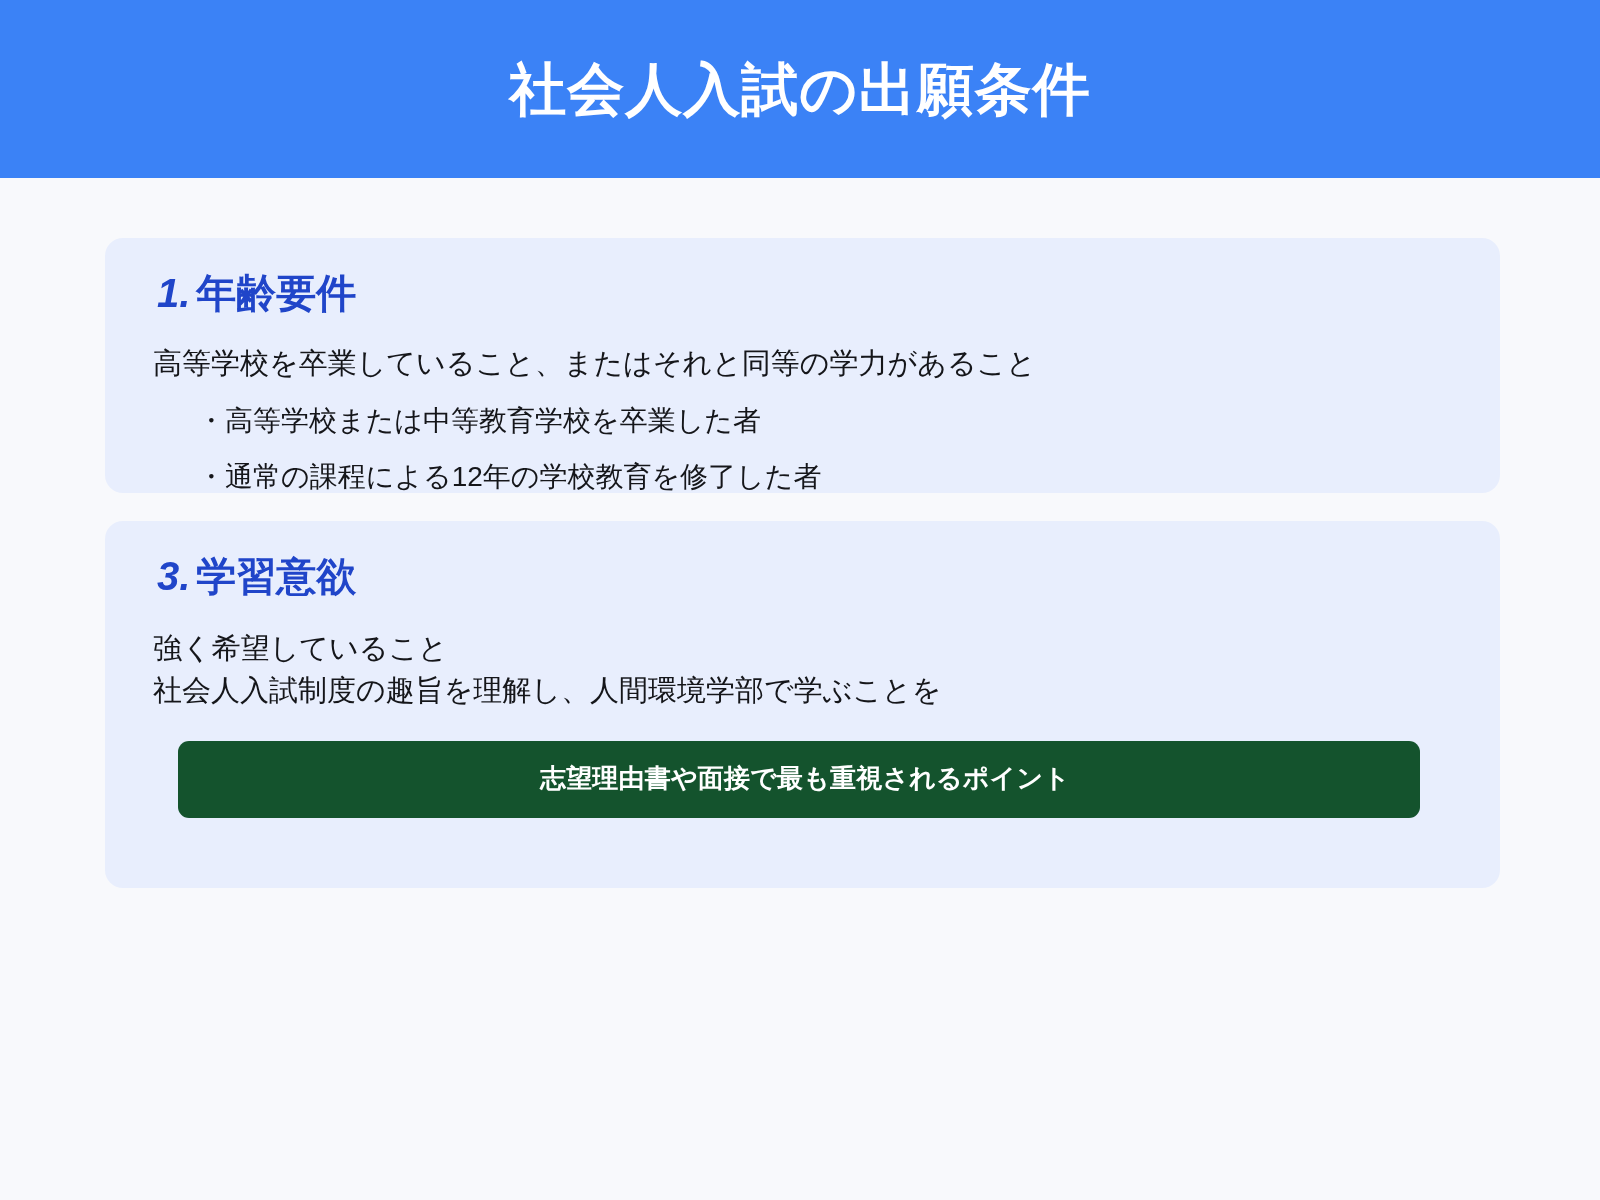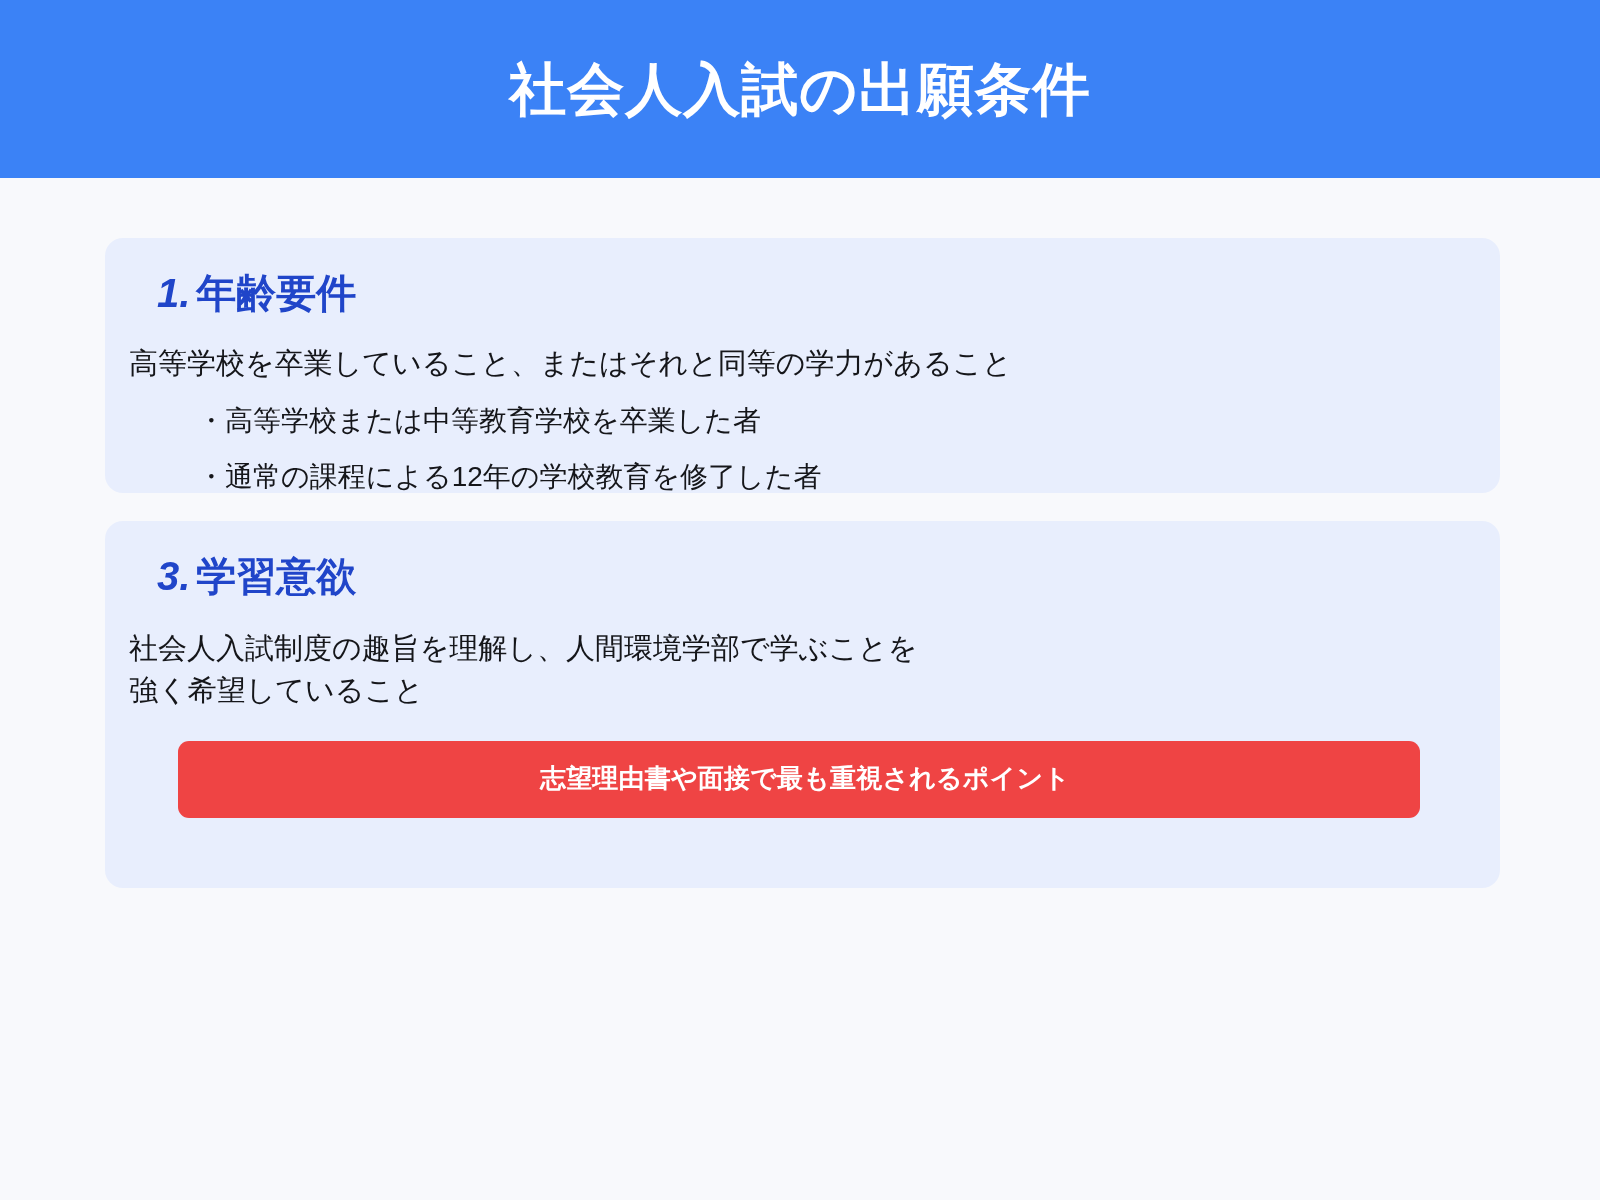--- a/index.html
+++ b/index.html
@@ -60,21 +60,21 @@
   }
   .card-title .num {
     font-style: italic;
     margin-right: 6px;
   }
 
   .card-body {
     font-size: 29px;
     color: #15161a;
     line-height: 1.45;
-    padding-left: 24px;
+    padding-left: 48px;
     font-weight: 400;
   }
 
   .bullets {
     list-style: none;
     padding-left: 92px;
     font-size: 28px;
     color: #15161a;
     line-height: 1.52;
   }
@@ -82,21 +82,21 @@
 
   .subnote {
     font-size: 29px;
     color: #15161a;
     padding-left: 93px;
     line-height: 1.45;
   }
 
   
   .callout {
-    background: #ef4444;
+    background: #14532d;
     border-radius: 11px;
     margin: 30px 80px 0 73px;
     padding: 19px 20px 21px 32px;
     text-align: center;
     color: #ffffff;
   }
   .callout-line {
     font-size: 26px;
     font-weight: bold;
     line-height: 1.42;
@@ -134,21 +134,21 @@
       <li>・通常の課程による12年の学校教育を修了した者</li>
     </ul>
   </section>
 
 
   <section class="card card--fill" id="card-3">
     <h2 class="card-title">
       <span class="num">3.</span><span>学習意欲</span>
     </h2>
     <div class="card-body">
+      <div>強く希望していること</div>
       <div>社会人入試制度の趣旨を理解し、人間環境学部で学ぶことを</div>
-      <div>強く希望していること</div>
     </div>
     <div class="callout">
       <div class="callout-line">志望理由書や面接で最も重視されるポイント</div>
     </div>
   </section>
 
 </div>
 
 </body></html>

